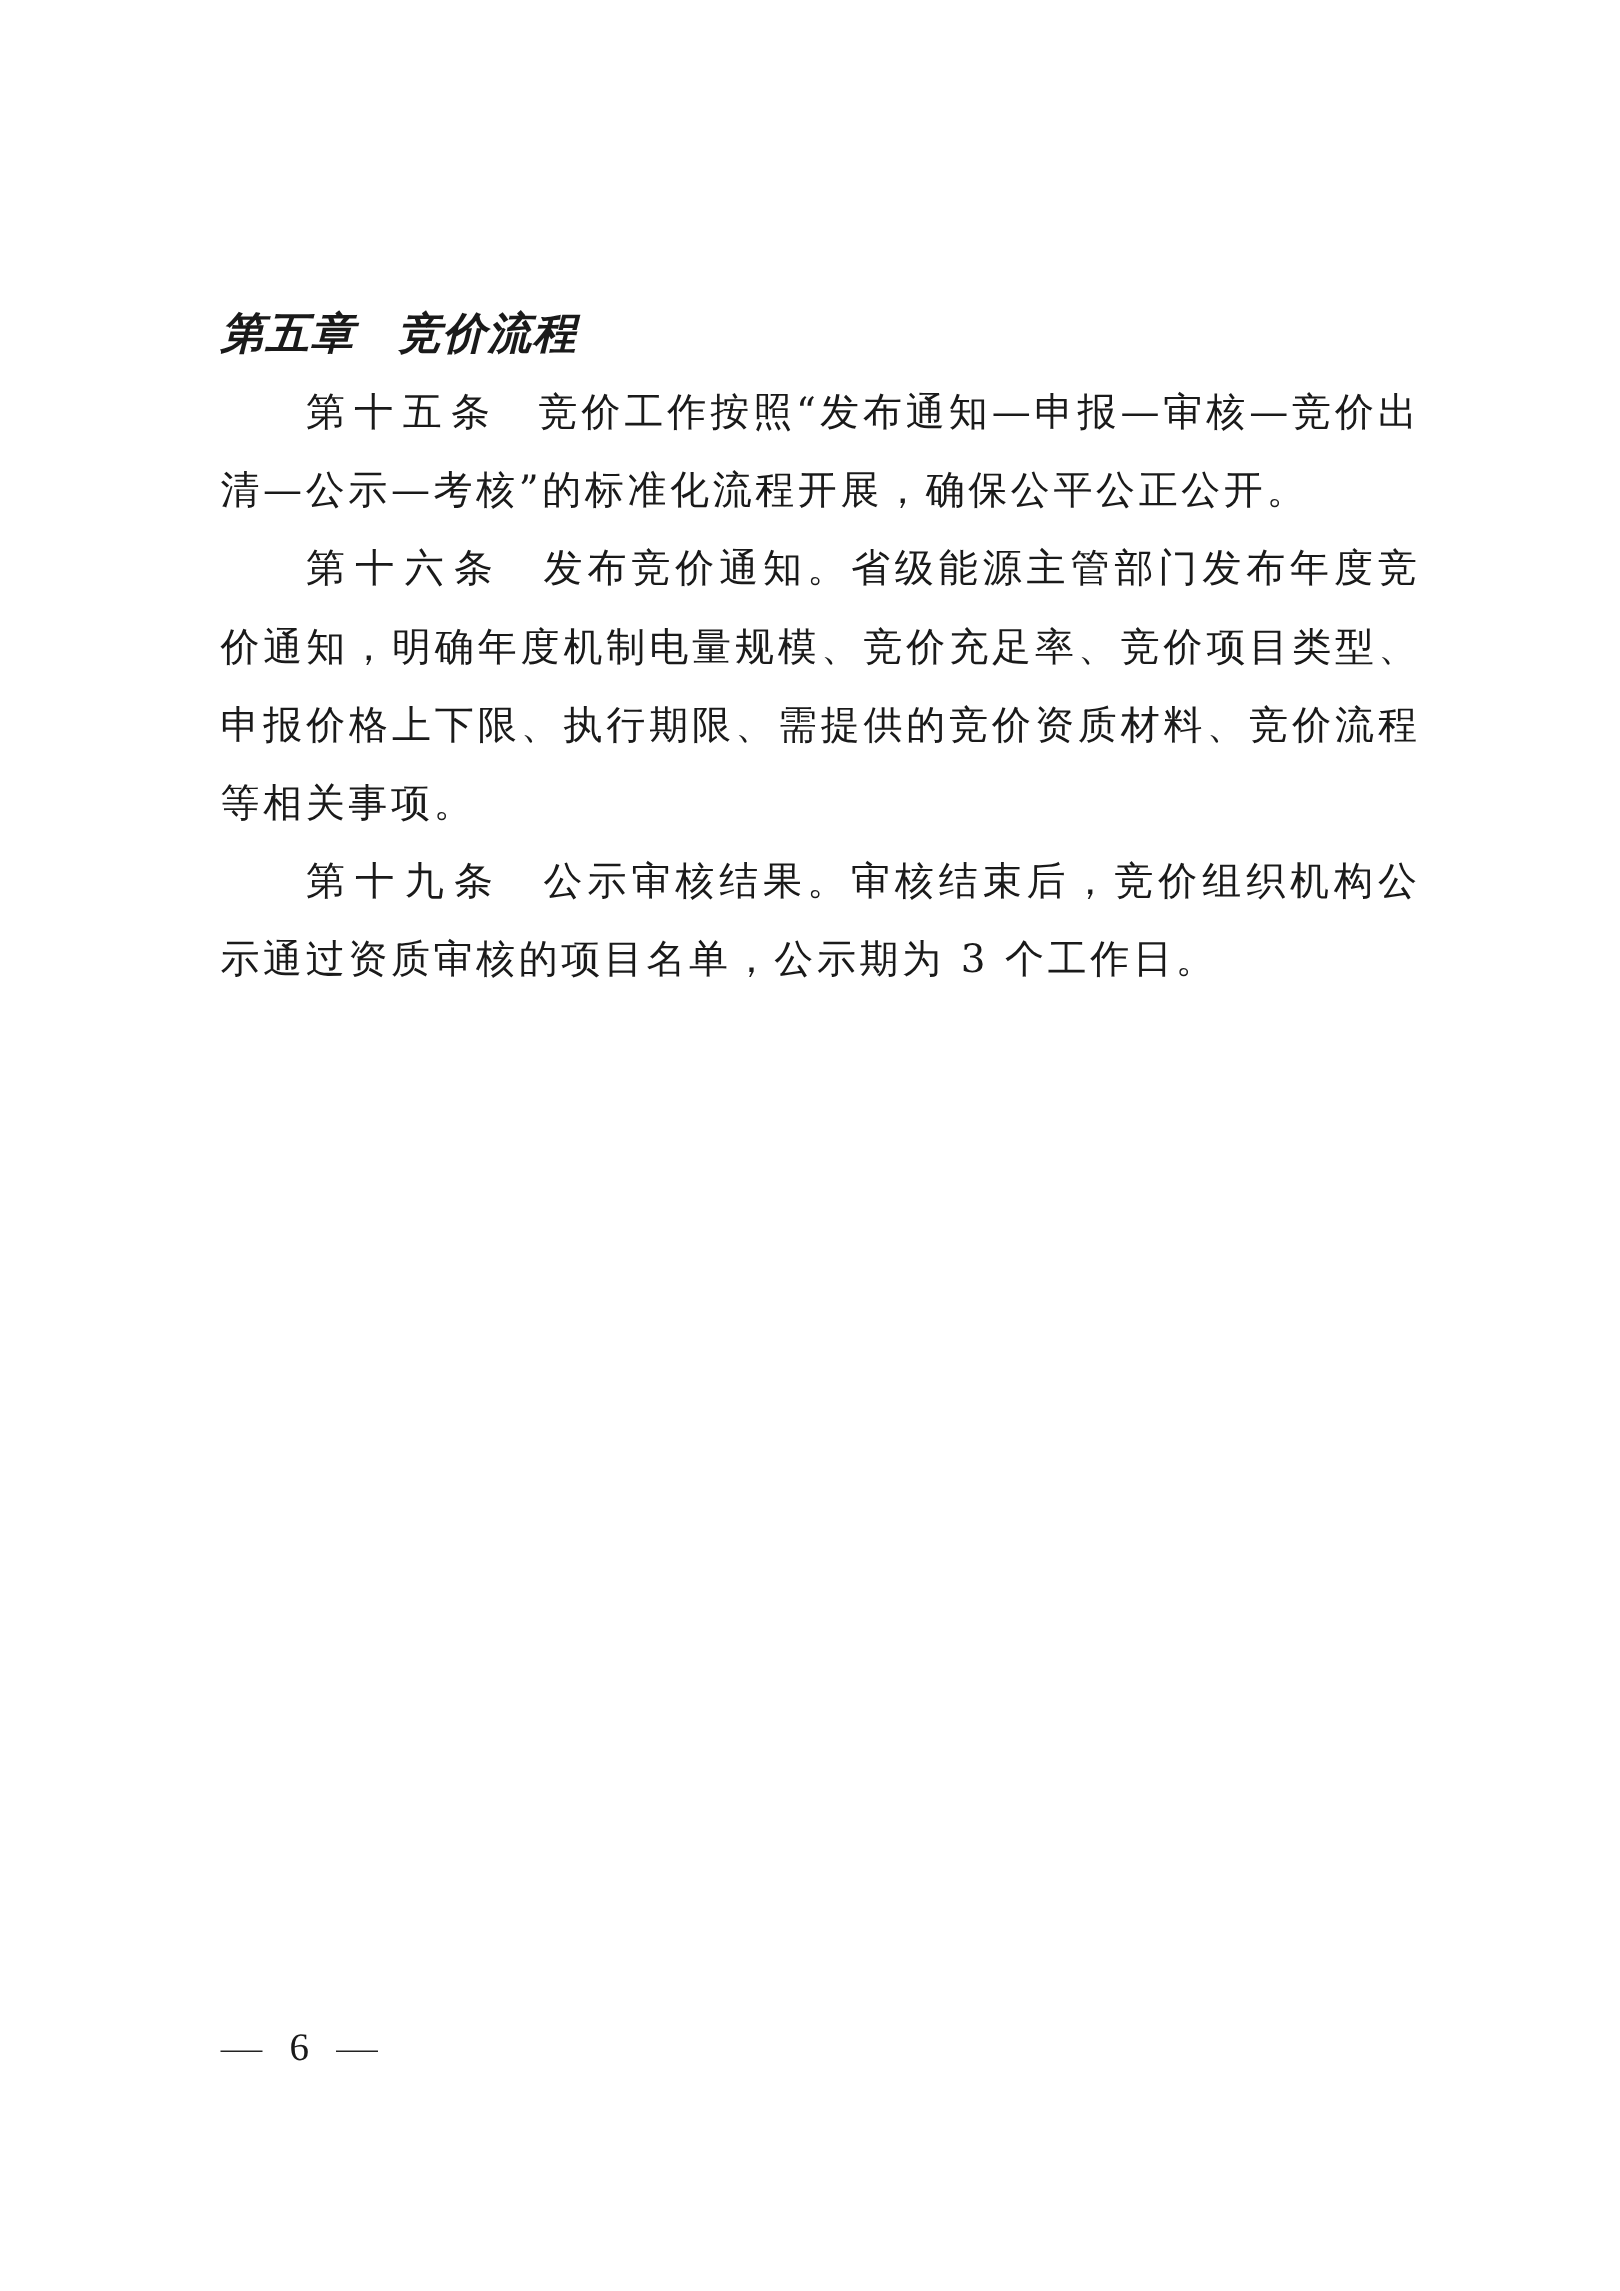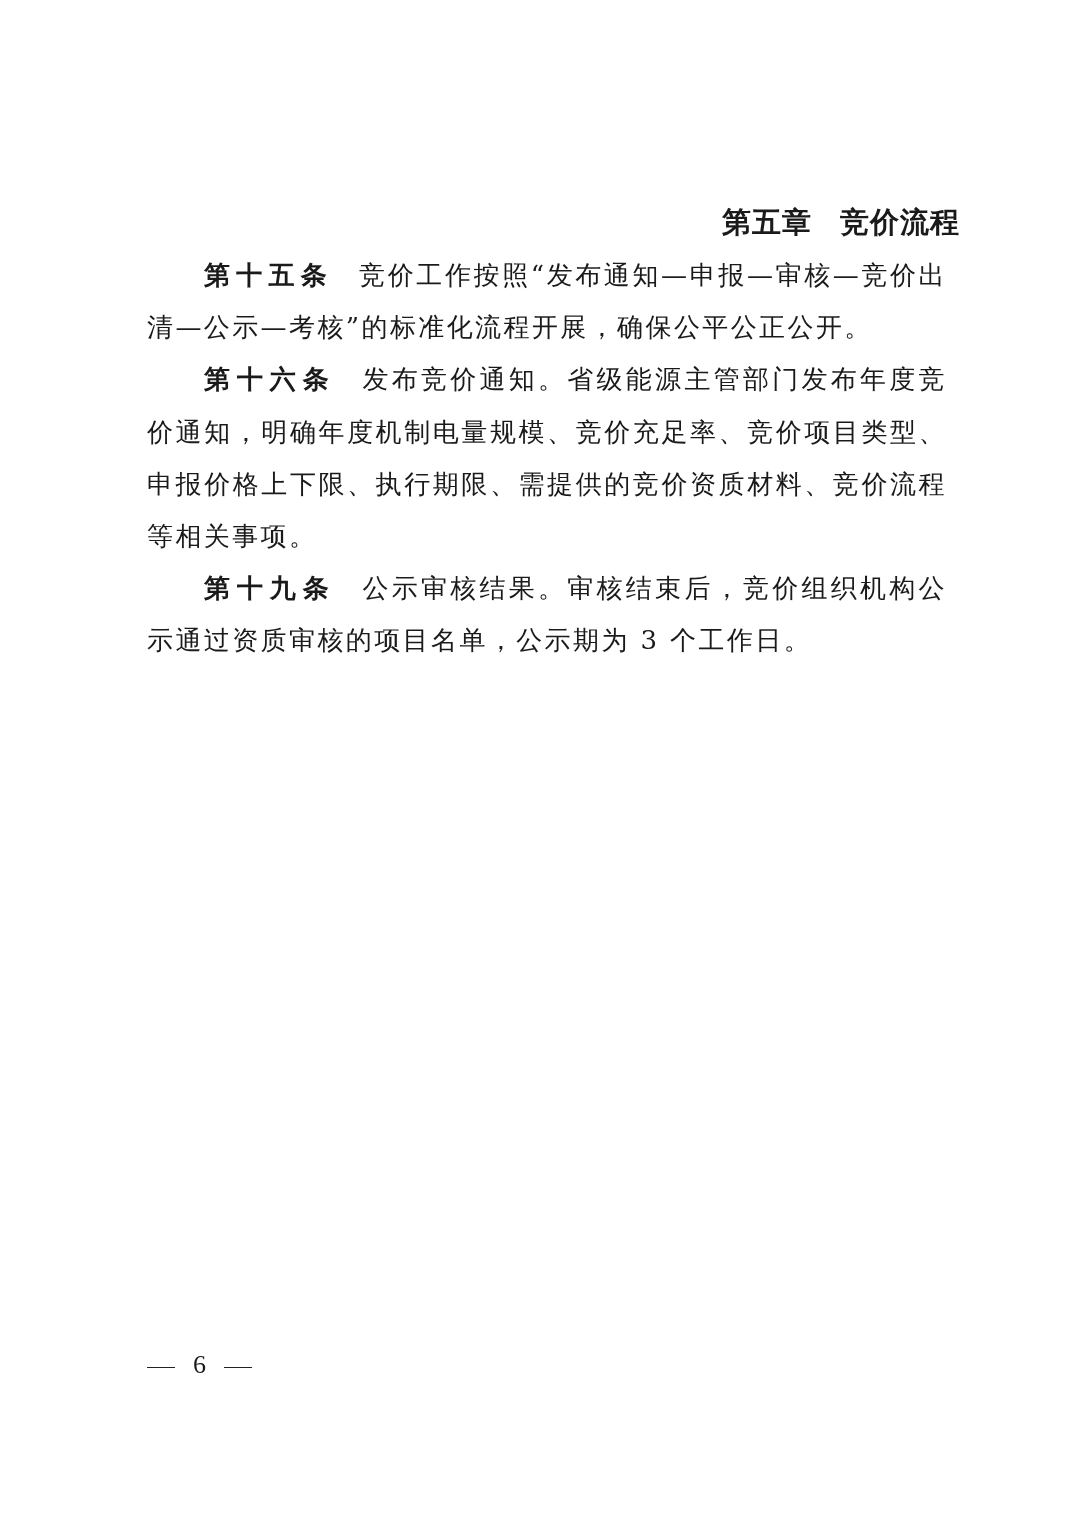--- a/index.html
+++ b/index.html
@@ -16,48 +16,49 @@
       font-family: "DejaVu Serif", "Liberation Serif", serif;
     }
     .page {
       position: absolute;
       left: 147px;
       top: 0;
       width: 800px;
     }
     .chapter-title {
       position: absolute;
-      left: 13px;
+      left: 0;
       top: 200px;
       width: 800px;
-      text-align: right;
+      text-align: left;
       font-size: 29px;
       font-weight: bold;
       letter-spacing: 1px;
       line-height: 44px;
       font-family: "DejaVu Sans", "Liberation Sans", sans-serif;
+      font-style: italic;
     }
     .chapter-title .gap { display: inline-block; width: 28px; }
     .body-text {
       position: absolute;
       left: 0;
       top: 249px;
       width: 800px;
     }
     .para {
       margin: 0;
       font-size: 26px;
       line-height: 52.2px;
       text-indent: 57px;
       text-align: justify;
       letter-spacing: 2.4px;
       word-break: break-all;
     }
     .article-no {
-      font-weight: bold;
+      font-weight: normal;
       font-family: "DejaVu Sans", "Liberation Sans", sans-serif;
       letter-spacing: 6px;
     }
     .article-gap { display: inline-block; width: 26px; }
     .page-number {
       position: absolute;
       left: 147px;
       top: 1350px;
       font-size: 26px;
       line-height: 30px;

